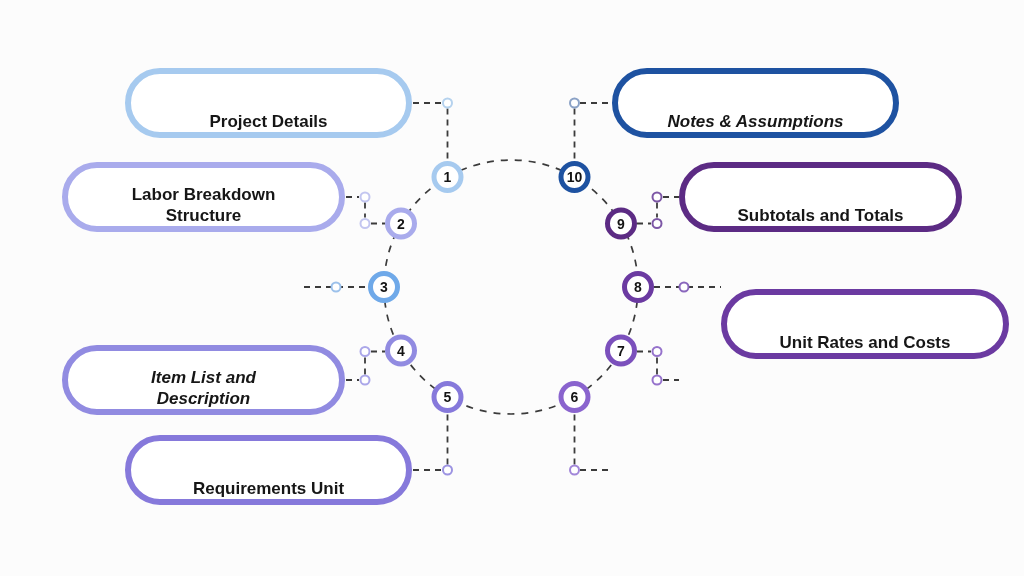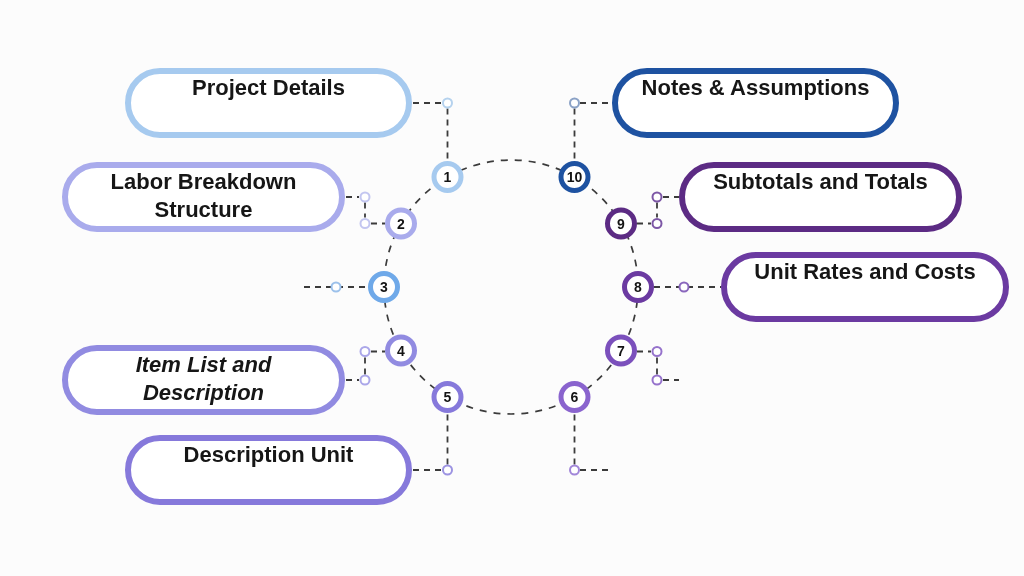--- a/index.html
+++ b/index.html
@@ -23,36 +23,36 @@
     fill: #141414; text-anchor: middle;
   }
 
   .pill {
     position: absolute;
     height: 70px;
     box-sizing: border-box;
     background: #ffffff;
     border: 6px solid #cccccc;
     border-radius: 35px;
-    display: flex; align-items: flex-start; justify-content: center;
+    display: flex; align-items: flex-end; justify-content: center;
     text-align: center;
-    font-size: 22px; font-weight: 700; line-height: 1.25;
+    font-size: 17px; font-weight: 700; line-height: 1.25;
     color: #161616;
     white-space: pre-line;
   }
   .p1  { left: 125px; top: 68px;  width: 287px; }
   .p2  { left: 62px;  top: 162px; width: 283px; }
   .p3  { left: 15px;  top: 252px; width: 288px; }
   .p4  { left: 62px;  top: 345px; width: 283px; }
   .p5  { left: 125px; top: 435px; width: 287px; }
   .p6  { left: 612px; top: 435px; width: 287px; }
   .p7  { left: 679px; top: 345px; width: 283px; }
   .p8  { left: 721px; top: 252px; width: 288px; }
   .p9  { left: 679px; top: 162px; width: 283px; }
-  .p10 { left: 612px; top: 68px;  width: 287px; }
+  .p10 { left: 612px; top: 68px;  width: 287px; font-style: italic; }
 </style>
 </head>
 <body>
 
 <div class="canvas">
 
   <svg class="diagram-svg" width="1024" height="576" viewBox="0 0 1024 576">
 
     <circle class="ring-dashes" cx="511" cy="287" r="127"></circle>
 
@@ -129,23 +129,23 @@
   </div>
   <div class="pill p2" style="border-color: rgb(169, 171, 236);">
     <span>Labor Breakdown
 Structure</span>
   </div>
   <div class="pill p4" style="border-color: rgb(145, 139, 225); font-style: italic;">
     <span>Item List and
 Description</span>
   </div>
   <div class="pill p5" style="border-color: rgb(134, 121, 219);">
-    <span>Description Unit</span>
+    <span>Requirements Unit</span>
   </div>
-  <div class="pill p8" style="border-color: rgb(107, 58, 161);">
+  <div class="pill p8" style="border-color: rgb(107, 58, 161); margin-top: 37px;">
     <span>Unit Rates and Costs</span>
   </div>
   <div class="pill p9" style="border-color: rgb(92, 43, 132);">
     <span>Subtotals and Totals</span>
   </div>
   <div class="pill p10" style="border-color: rgb(30, 82, 161);">
     <span>Notes &amp; Assumptions</span>
   </div>
 
 </div>

